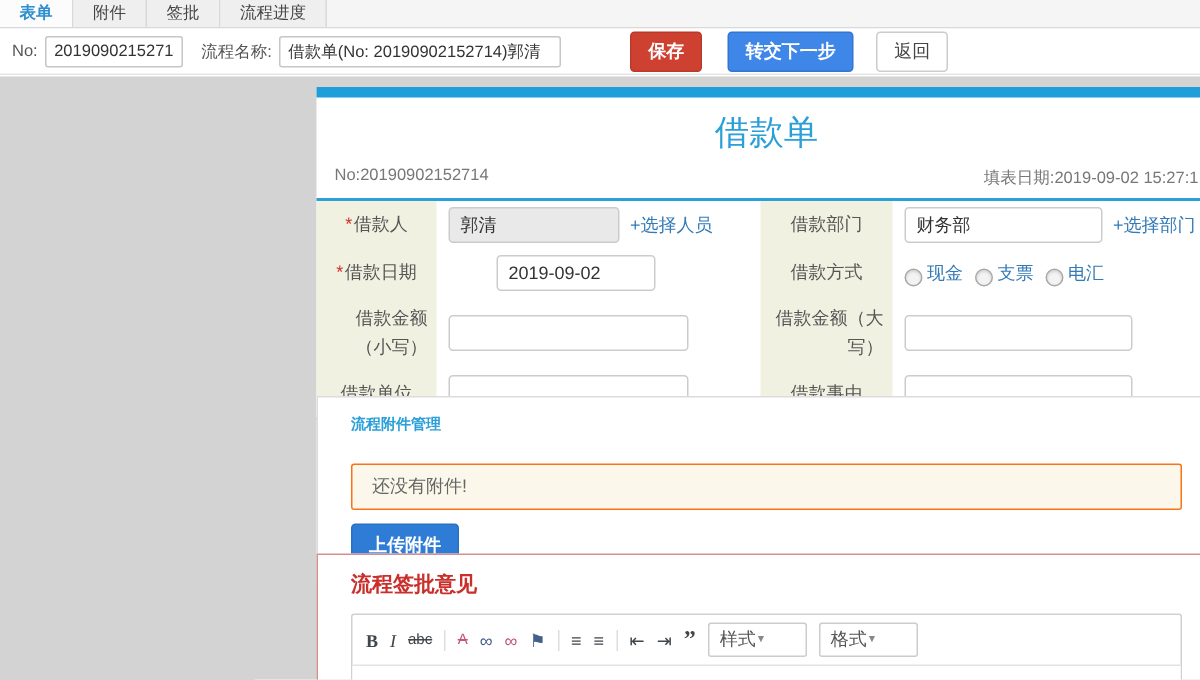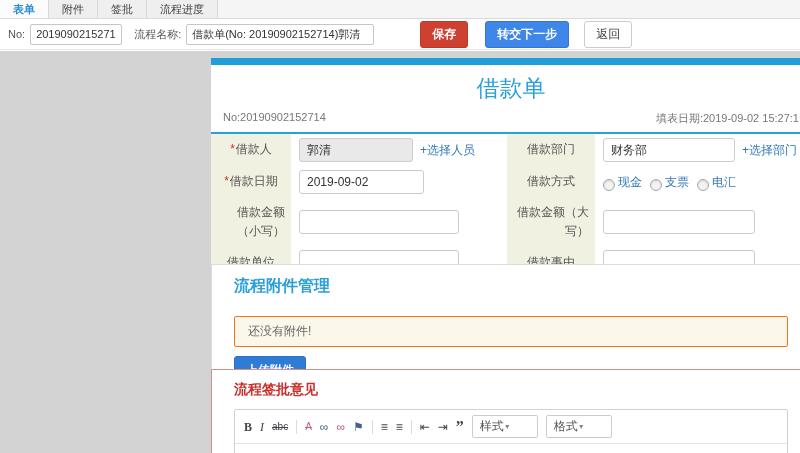--- a/index.html
+++ b/index.html
@@ -67,32 +67,32 @@
     background: #f1f1e2; display: flex; align-items: center; justify-content: center;
     text-align: right; font-size: 12px; color: #555; padding: 5px 6px; line-height: 1.6;
   }
   .req { color: #d03028; margin-right: 1px; }
   .ffield { display: flex; align-items: center; padding: 4px 8px; gap: 7px; font-size: 12px; }
   .f {
     height: 24px; border: 1px solid #ccc; border-radius: 3px; padding: 0 7px;
     font-size: 12px; color: #333; font-family: "Liberation Sans", sans-serif; background: #fff;
   }
   .f.dis { background: #e9e9e9; }
-  .w1 { width: 114px; } .w2 { width: 125px; } .w3 { width: 160px; }
+  .w1 { width: 114px; } .w2 { width: 106px; margin-left: 32px; } .w3 { width: 160px; }
   .w4 { width: 132px; } .w5 { width: 152px; }
   .sel-link { color: #337ab7; font-size: 12px; text-decoration: none; cursor: pointer; }
   .radio-wrap { display: flex; align-items: center; gap: 8px; }
   .radio { display: flex; align-items: flex-end; gap: 3px; color: #337ab7; font-size: 12px; cursor: pointer; }
   .rc {
     width: 12px; height: 12px; border-radius: 50%; border: 1px solid #a9a9a9;
     background: #f3f3f3; box-shadow: inset 0 1px 2px rgba(0,0,0,.15);
   }
   
   .attach-panel { top: 213px; border: 1px solid #dcdcdc; padding: 11px 22px 10px; }
-  .sec-title-blue { color: #2a9fd8; font-size: 16px; font-weight: bold; }
+  .sec-title-blue { color: #2a9fd8; font-size: 10px; font-weight: bold; }
   .alert {
     margin-top: 19px; background: #fbf8eb; border: 1px solid #f97316;
     padding: 6px 13px; font-size: 12px; color: #666; border-radius: 2px;
   }
   .upload-btn {
     margin-top: 9px; display: inline-block; background: #2e7cd6; color: #fff;
     font-size: 12px; font-weight: bold; padding: 5px 11px; border-radius: 3px;
     border: 1px solid #2a70c2; cursor: pointer;
     font-family: "Liberation Sans", sans-serif;
   }

